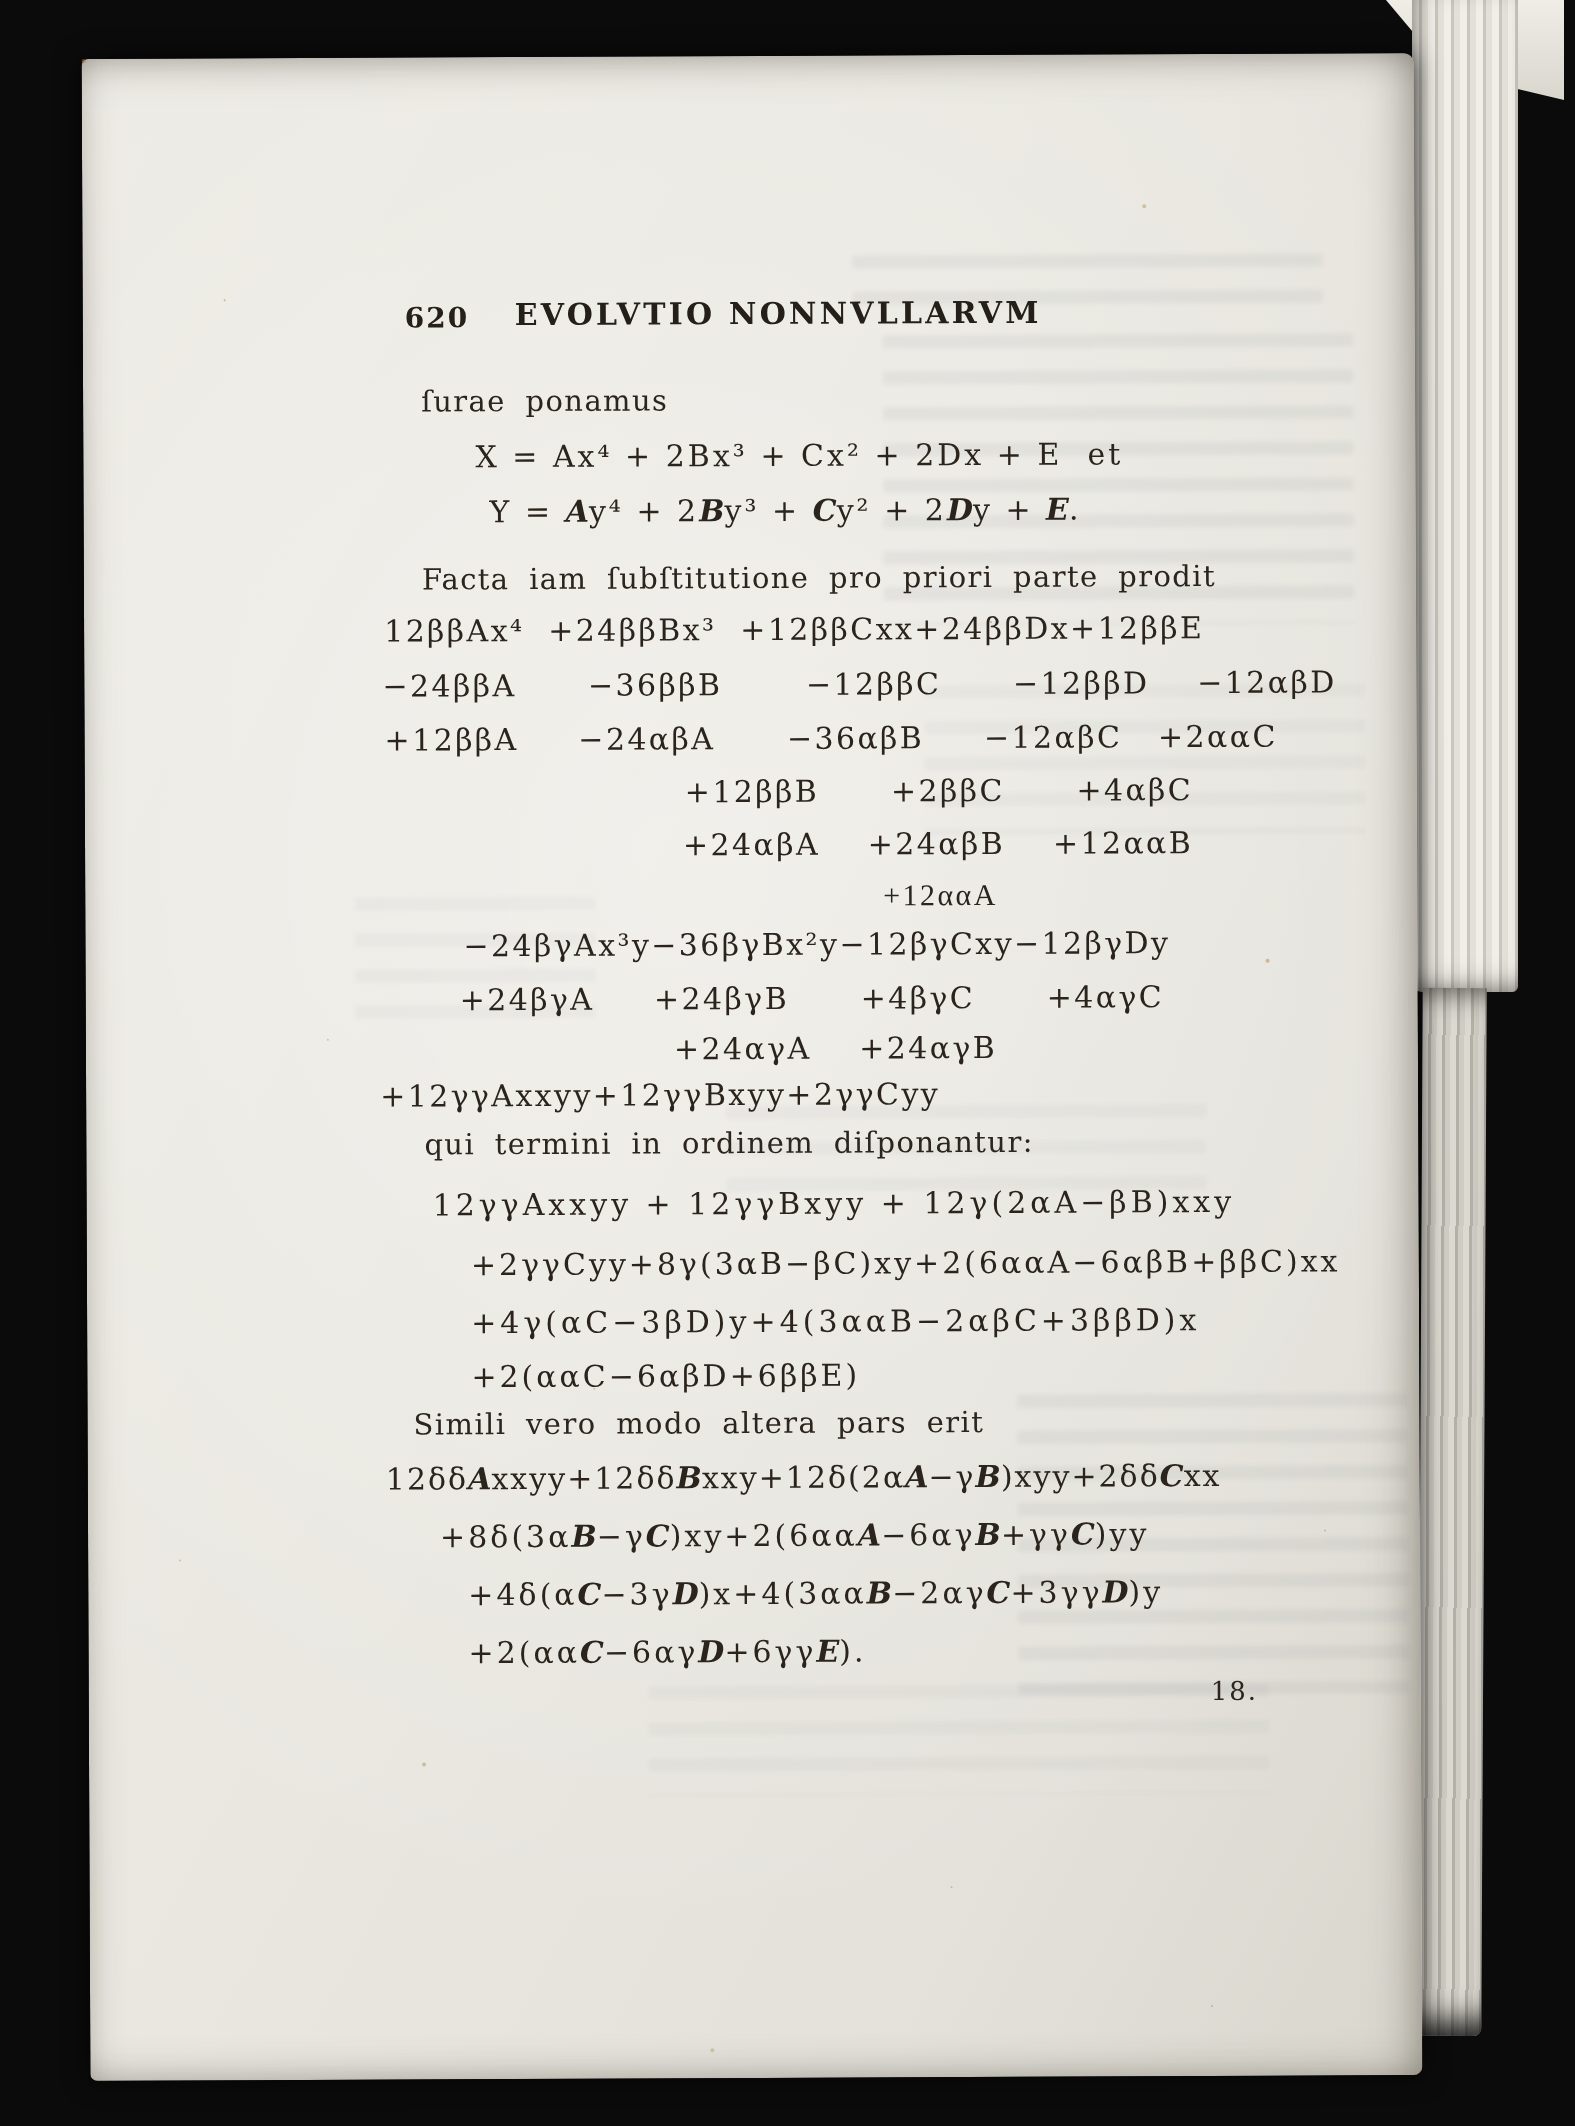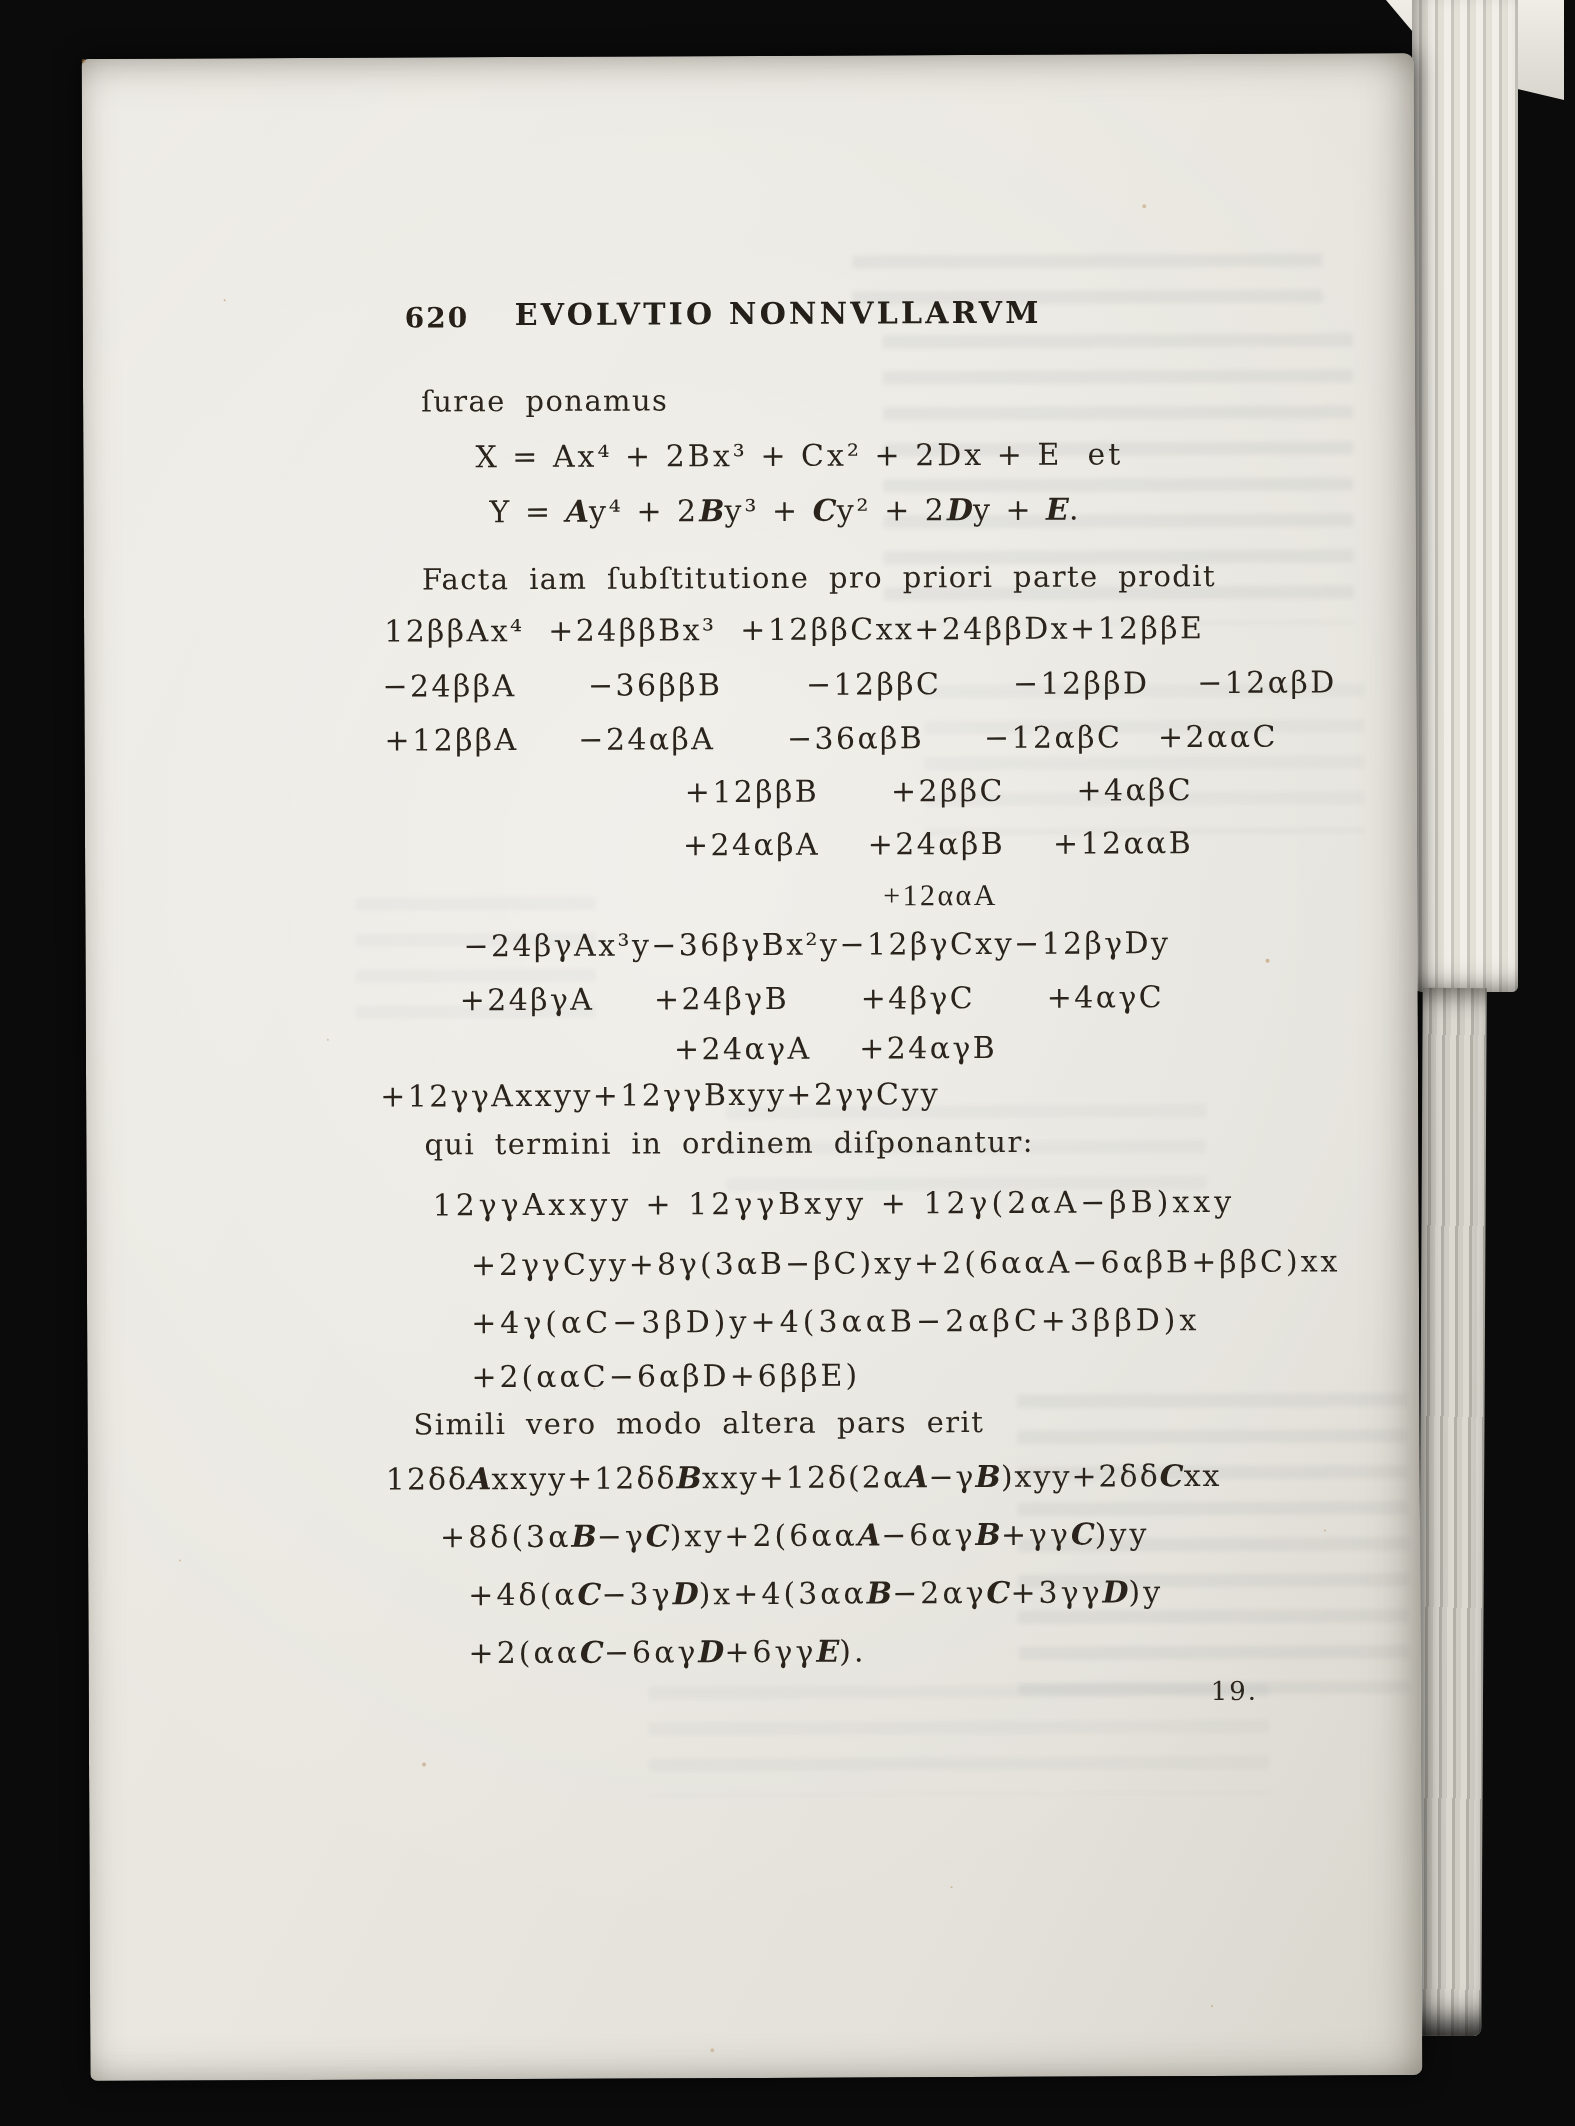--- a/index.html
+++ b/index.html
@@ -125,17 +125,17 @@
     <div class="line f" style="left:384px;top:1248px;letter-spacing:4px;">+4γ(αC−3βD)y+4(3ααB−2αβC+3ββD)x</div>
     <div class="line f" style="left:384px;top:1302px;letter-spacing:3px;">+2(ααC−6αβD+6ββE)</div>
 
     <div class="line txt" style="left:326px;top:1350px;">Simili vero modo altera pars erit</div>
 
     <div class="line f" style="left:298px;top:1404px;letter-spacing:2px;">12δδ<span class="frak">A</span>xxyy+12δδ<span class="frak">B</span>xxy+12δ(2α<span class="frak">A</span>−γ<span class="frak">B</span>)xyy+2δδ<span class="frak">C</span>xx</div>
     <div class="line f" style="left:352px;top:1462px;letter-spacing:3px;">+8δ(3α<span class="frak">B</span>−γ<span class="frak">C</span>)xy+2(6αα<span class="frak">A</span>−6αγ<span class="frak">B</span>+γγ<span class="frak">C</span>)yy</div>
     <div class="line f" style="left:380px;top:1520px;letter-spacing:3px;">+4δ(α<span class="frak">C</span>−3γ<span class="frak">D</span>)x+4(3αα<span class="frak">B</span>−2αγ<span class="frak">C</span>+3γγ<span class="frak">D</span>)y</div>
     <div class="line f" style="left:380px;top:1578px;letter-spacing:3px;">+2(αα<span class="frak">C</span>−6αγ<span class="frak">D</span>+6γγ<span class="frak">E</span>).</div>
 
-    <div class="line fnum" style="left:1122px;top:1622px;">19.</div>
+    <div class="line fnum" style="left:1122px;top:1622px;">18.</div>
 
     <div class="specks"></div>
   </div>
 </div>
 
 </body></html>

